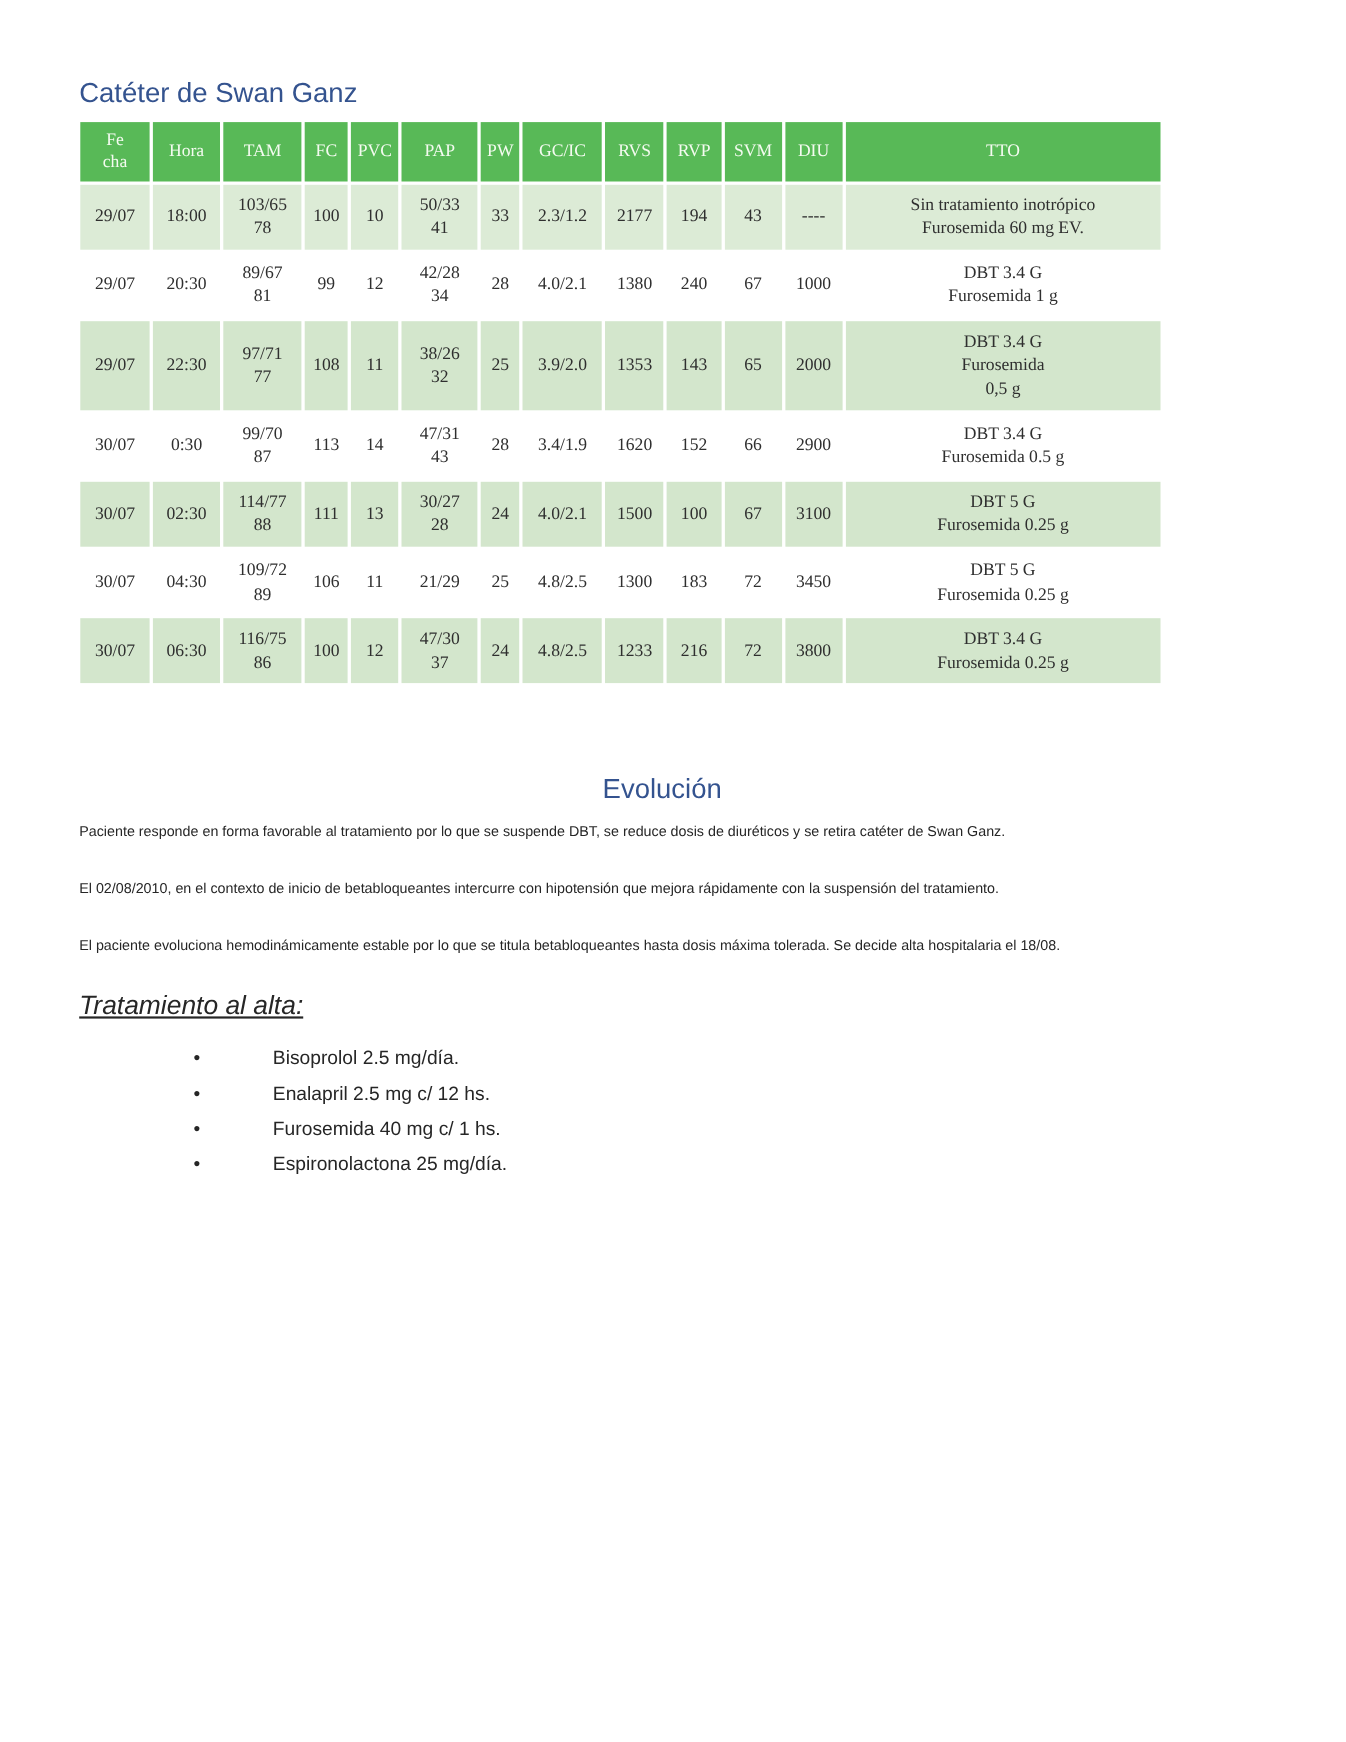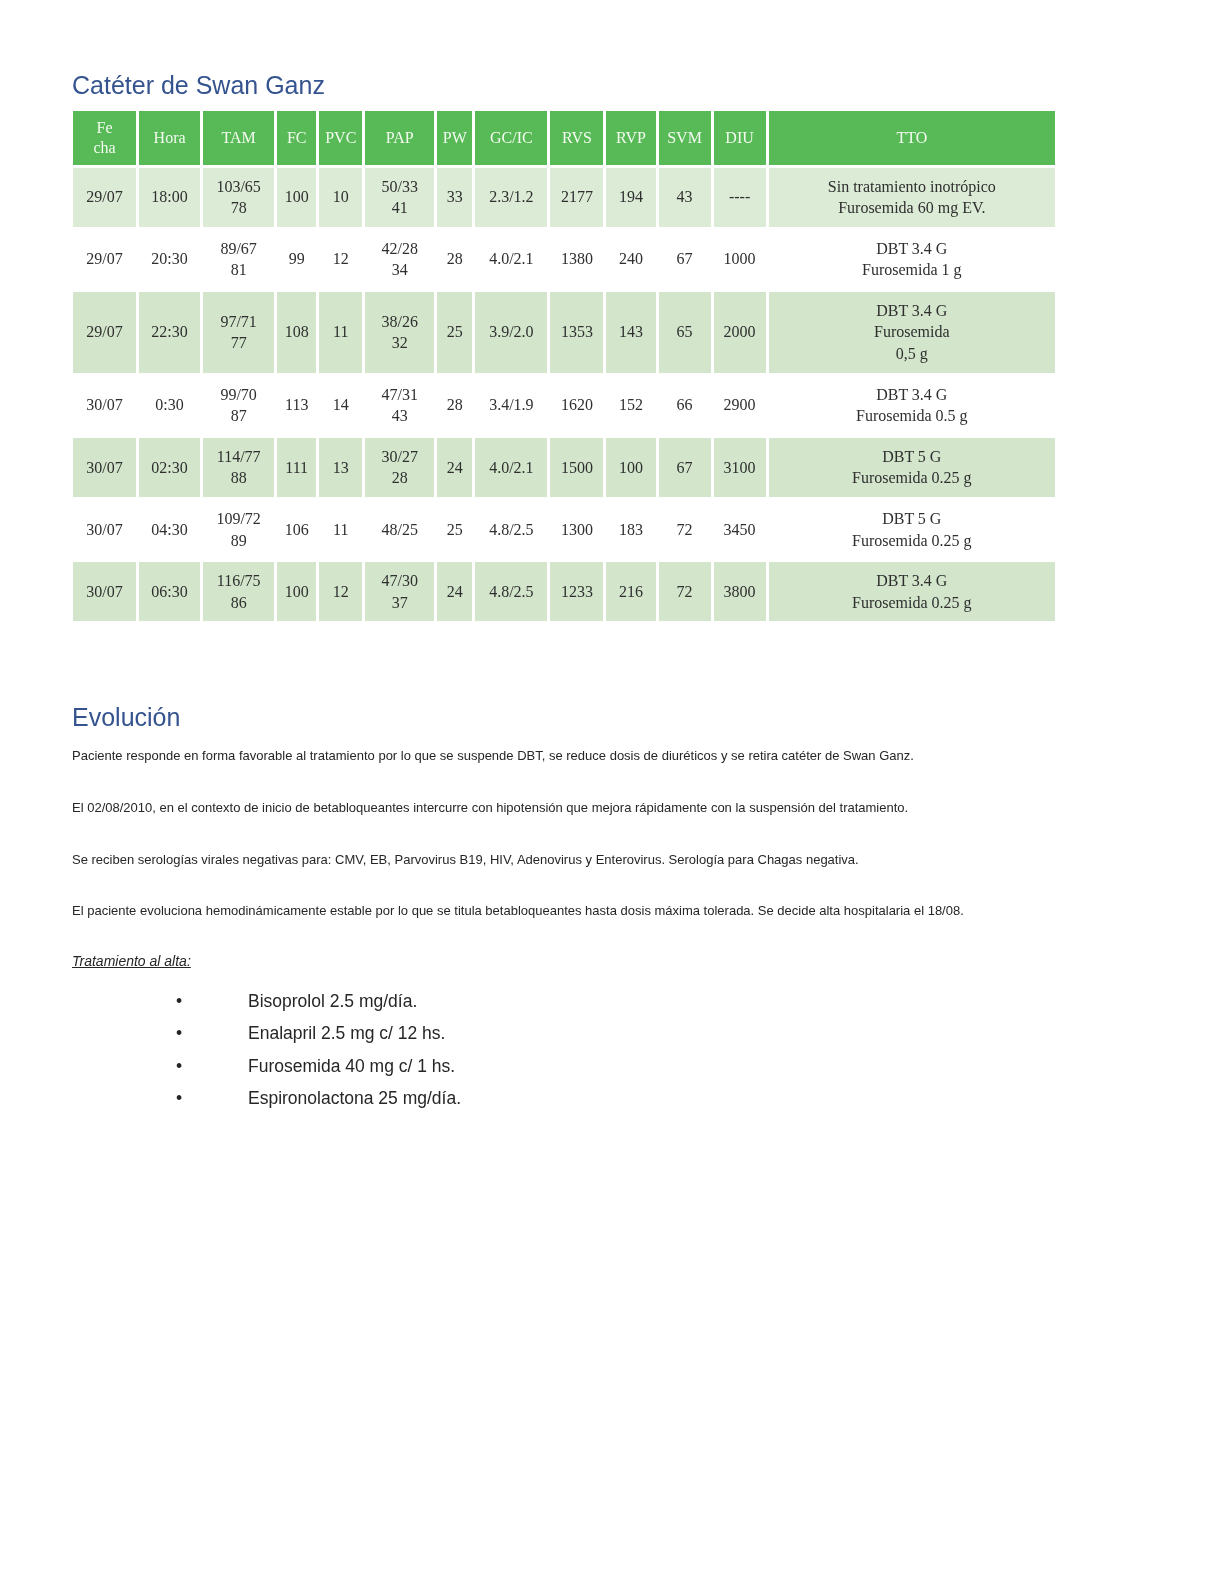--- a/index.html
+++ b/index.html
@@ -31,28 +31,28 @@
   }
   table.sg td{
     font-size:16px;color:var(--table-text);text-align:center;
     vertical-align:middle;padding:8px 2px;white-space:pre-line;line-height:1.35;
   }
   tr.band td{background:var(--band-green);}
   tr.band-first td{background:var(--band-green-light);}
   tr.plain td{background:#ffffff;}
   .section-title{
     font-size:25px;font-weight:normal;color:var(--heading-blue);
-    margin-top:80px;margin-bottom:14px;line-height:1.1;
+    margin-top:80px;margin-bottom:14px;line-height:1.1;text-align:center;
   }
   .paragraphs p{
     font-size:13px;line-height:1.6;text-align:justify;
     margin-bottom:31px;color:var(--body-text);
   }
   .treatment-heading{
-    font-size:14px;font-style:italic;text-decoration:underline;
+    font-size:24px;font-style:italic;text-decoration:underline;
     margin-top:12px;margin-bottom:16px;color:var(--body-text);
   }
   .bullets{margin-left:104px;}
   .bullet-row{display:flex;align-items:baseline;font-size:17.5px;line-height:1.85;color:var(--body-text);}
   .bullet-row .marker{width:72px;flex:0 0 72px;text-align:left;font-size:17.5px;}
 </style>
 </head>
 <body>
 
 <div class="page">
@@ -185,21 +185,21 @@
           <td>DBT 5 G
 Furosemida 0.25 g</td>
         </tr>
         <tr class="plain">
           <td>30/07</td>
           <td>04:30</td>
           <td>109/72
 89</td>
           <td>106</td>
           <td>11</td>
-          <td>48/25</td>
+          <td>21/29</td>
           <td>25</td>
           <td>4.8/2.5</td>
           <td>1300</td>
           <td>183</td>
           <td>72</td>
           <td>3450</td>
           <td>DBT 5 G
 Furosemida 0.25 g</td>
         </tr>
         <tr class="band">
@@ -221,21 +221,20 @@
 Furosemida 0.25 g</td>
         </tr>
       </tbody>
   </table>
 
   <h2 class="section-title">Evolución</h2>
 
   <div class="paragraphs">
       <p>Paciente responde en forma favorable al tratamiento por lo que se suspende DBT, se reduce dosis de diuréticos y se retira catéter de Swan Ganz.</p>
       <p>El 02/08/2010, en el contexto de inicio de betabloqueantes  intercurre con hipotensión que mejora rápidamente con la suspensión del tratamiento.</p>
-      <p>Se reciben serologías virales negativas para: CMV, EB,  Parvovirus B19, HIV, Adenovirus y Enterovirus. Serología para Chagas negativa.</p>
       <p>El paciente evoluciona hemodinámicamente estable por lo que se titula betabloqueantes hasta dosis máxima tolerada. Se decide alta hospitalaria el 18/08.</p>
     </div>
 
   <div class="treatment-heading">Tratamiento al alta:</div>
 
   <div class="bullets">
       <div class="bullet-row">
         <span class="marker">•</span>
         <span>Bisoprolol 2.5 mg/día.</span>
       </div>

